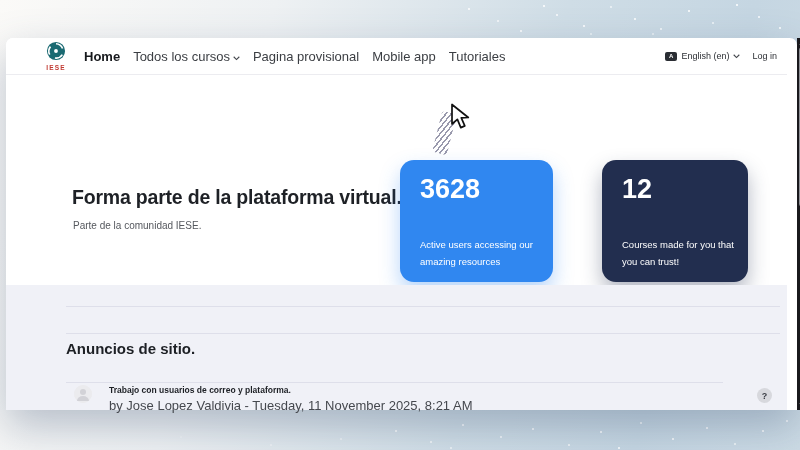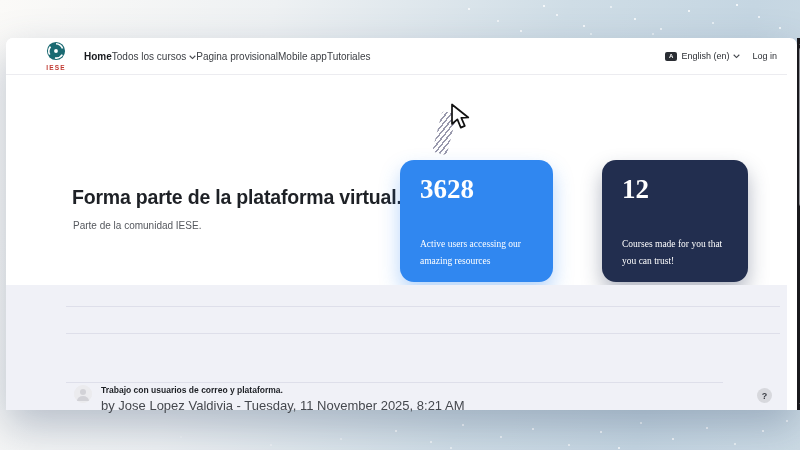--- a/index.html
+++ b/index.html
@@ -29,48 +29,48 @@
   }
 
   
   .navbar{
     position:absolute;left:0;top:0;width:781px;height:37px;
     display:flex;align-items:center;border-bottom:1px solid #ececf0;
     border-radius:7px 0 0 0;background:#fff;box-sizing:border-box;padding-left:40px;
   }
   .logo{display:flex;flex-direction:column;align-items:center;margin-right:18px;cursor:pointer;}
   .logo-text{font-size:6.5px;font-weight:bold;color:#c13a32;letter-spacing:1.2px;margin-top:-1px;}
-  .nav-items{display:flex;align-items:center;font-size:10px;color:#3b3e43;}
+  .nav-items{display:flex;align-items:center;gap:13px;font-size:13px;color:#3b3e43;}
   .nav-item{display:flex;align-items:center;gap:3px;cursor:pointer;white-space:nowrap;}
   .nav-item.active{font-weight:bold;color:#17191d;}
   .nav-right{margin-left:auto;display:flex;align-items:center;gap:8px;padding-right:10px;font-size:9px;color:#2c2f34;}
   .lang{display:flex;align-items:center;gap:4px;cursor:pointer;}
   .lang-icon{width:12px;height:9px;background:#2a2d33;border-radius:2px;color:#fff;font-size:6px;
     display:flex;align-items:center;justify-content:center;font-weight:bold;letter-spacing:.5px;}
   .login{margin-left:4px;cursor:pointer;}
 
   
   .hero{position:absolute;left:0;top:38px;width:781px;height:179px;background:#fff;}
   .hero-title{position:absolute;left:66px;top:110px;font-size:19.5px;font-weight:bold;color:#1e2126;letter-spacing:-.2px;}
   .hero-subtitle{position:absolute;left:67px;top:144px;font-size:10px;color:#55585e;}
-  .stat-card{position:absolute;border-radius:14px;color:#fff;box-sizing:border-box;padding:16px 20px;font-family:Liberation Serif, serif;}
+  .stat-card{position:absolute;border-radius:14px;color:#fff;box-sizing:border-box;padding:16px 20px;}
   .stat-card.blue{left:394px;top:84px;width:153px;height:122px;background:#3087f0;
     box-shadow:0 10px 20px rgba(48,135,240,.35);}
   .stat-card.dark{left:560px;top:84px;width:146px;height:122px;background:#222e4f;
     box-shadow:0 10px 20px rgba(34,46,79,.35);margin-left:36px;}
   .stat-value{font-size:27px;font-weight:bold;line-height:1;}
   .stat-caption{position:absolute;left:20px;top:76px;width:118px;font-size:9.5px;line-height:1.8;}
   .stat-card.dark .stat-caption{width:112px;}
 
   
   .lower{position:absolute;left:0;top:247px;width:781px;height:125px;background:#f0f1f7;}
   .hr{position:absolute;left:60px;width:714px;height:0;border-top:1px solid rgba(100,100,140,.12);}
   .hr.hr1{top:21px;} .hr.hr2{top:48px;} .hr.hr3{top:97px;width:657px;}
   .section-title{position:absolute;left:60px;top:55px;font-size:15px;font-weight:bold;color:#1d2025;}
-  .announce{position:absolute;left:68px;top:100px;display:flex;align-items:flex-start;gap:9px;}
+  .announce{position:absolute;left:68px;top:100px;display:flex;align-items:flex-start;gap:17px;}
   .avatar{width:18px;height:18px;border-radius:50%;background:#ebebee;overflow:hidden;flex:none;}
   .ann-title{font-size:8.5px;font-weight:bold;color:#1d2025;cursor:pointer;}
   .ann-by{font-size:13px;color:#45484e;margin-top:3px;}
   .help-btn{position:absolute;left:751px;top:103px;width:15px;height:15px;border-radius:50%;
     background:#d7d8dd;color:#3a3d44;font-size:9px;font-weight:bold;display:flex;align-items:center;
     justify-content:center;cursor:pointer;}
 
   
   .scrollbar{position:absolute;right:-10px;top:0;width:10px;height:372px;background:#19191d;border-radius:0 6px 0 0;}
   .sb-thumb{position:absolute;left:1.5px;top:9px;width:7px;height:160px;background:#8f9096;border-radius:4px;cursor:pointer;}
@@ -155,20 +155,21 @@
     </div>
     <div class="stat-card dark">
       <div class="stat-value">12</div>
       <div class="stat-caption">Courses made for you that you can trust!</div>
     </div>
   </section>
 
   <section class="lower">
     <div class="hr hr1"></div>
     <div class="hr hr2"></div>
+    <div class="section-title">Anuncios de sitio.</div>
     <div class="hr hr3"></div>
 
     <div class="announce">
       <span class="avatar">
         <svg width="18" height="18" viewBox="0 0 18 18">
           <circle cx="9" cy="9" r="9" fill="#ebebee"></circle>
           <circle cx="9" cy="7" r="3" fill="#d2d2d7"></circle>
           <path d="M3 16 a6 5 0 0 1 12 0 Z" fill="#d2d2d7"></path>
         </svg>
       </span>

